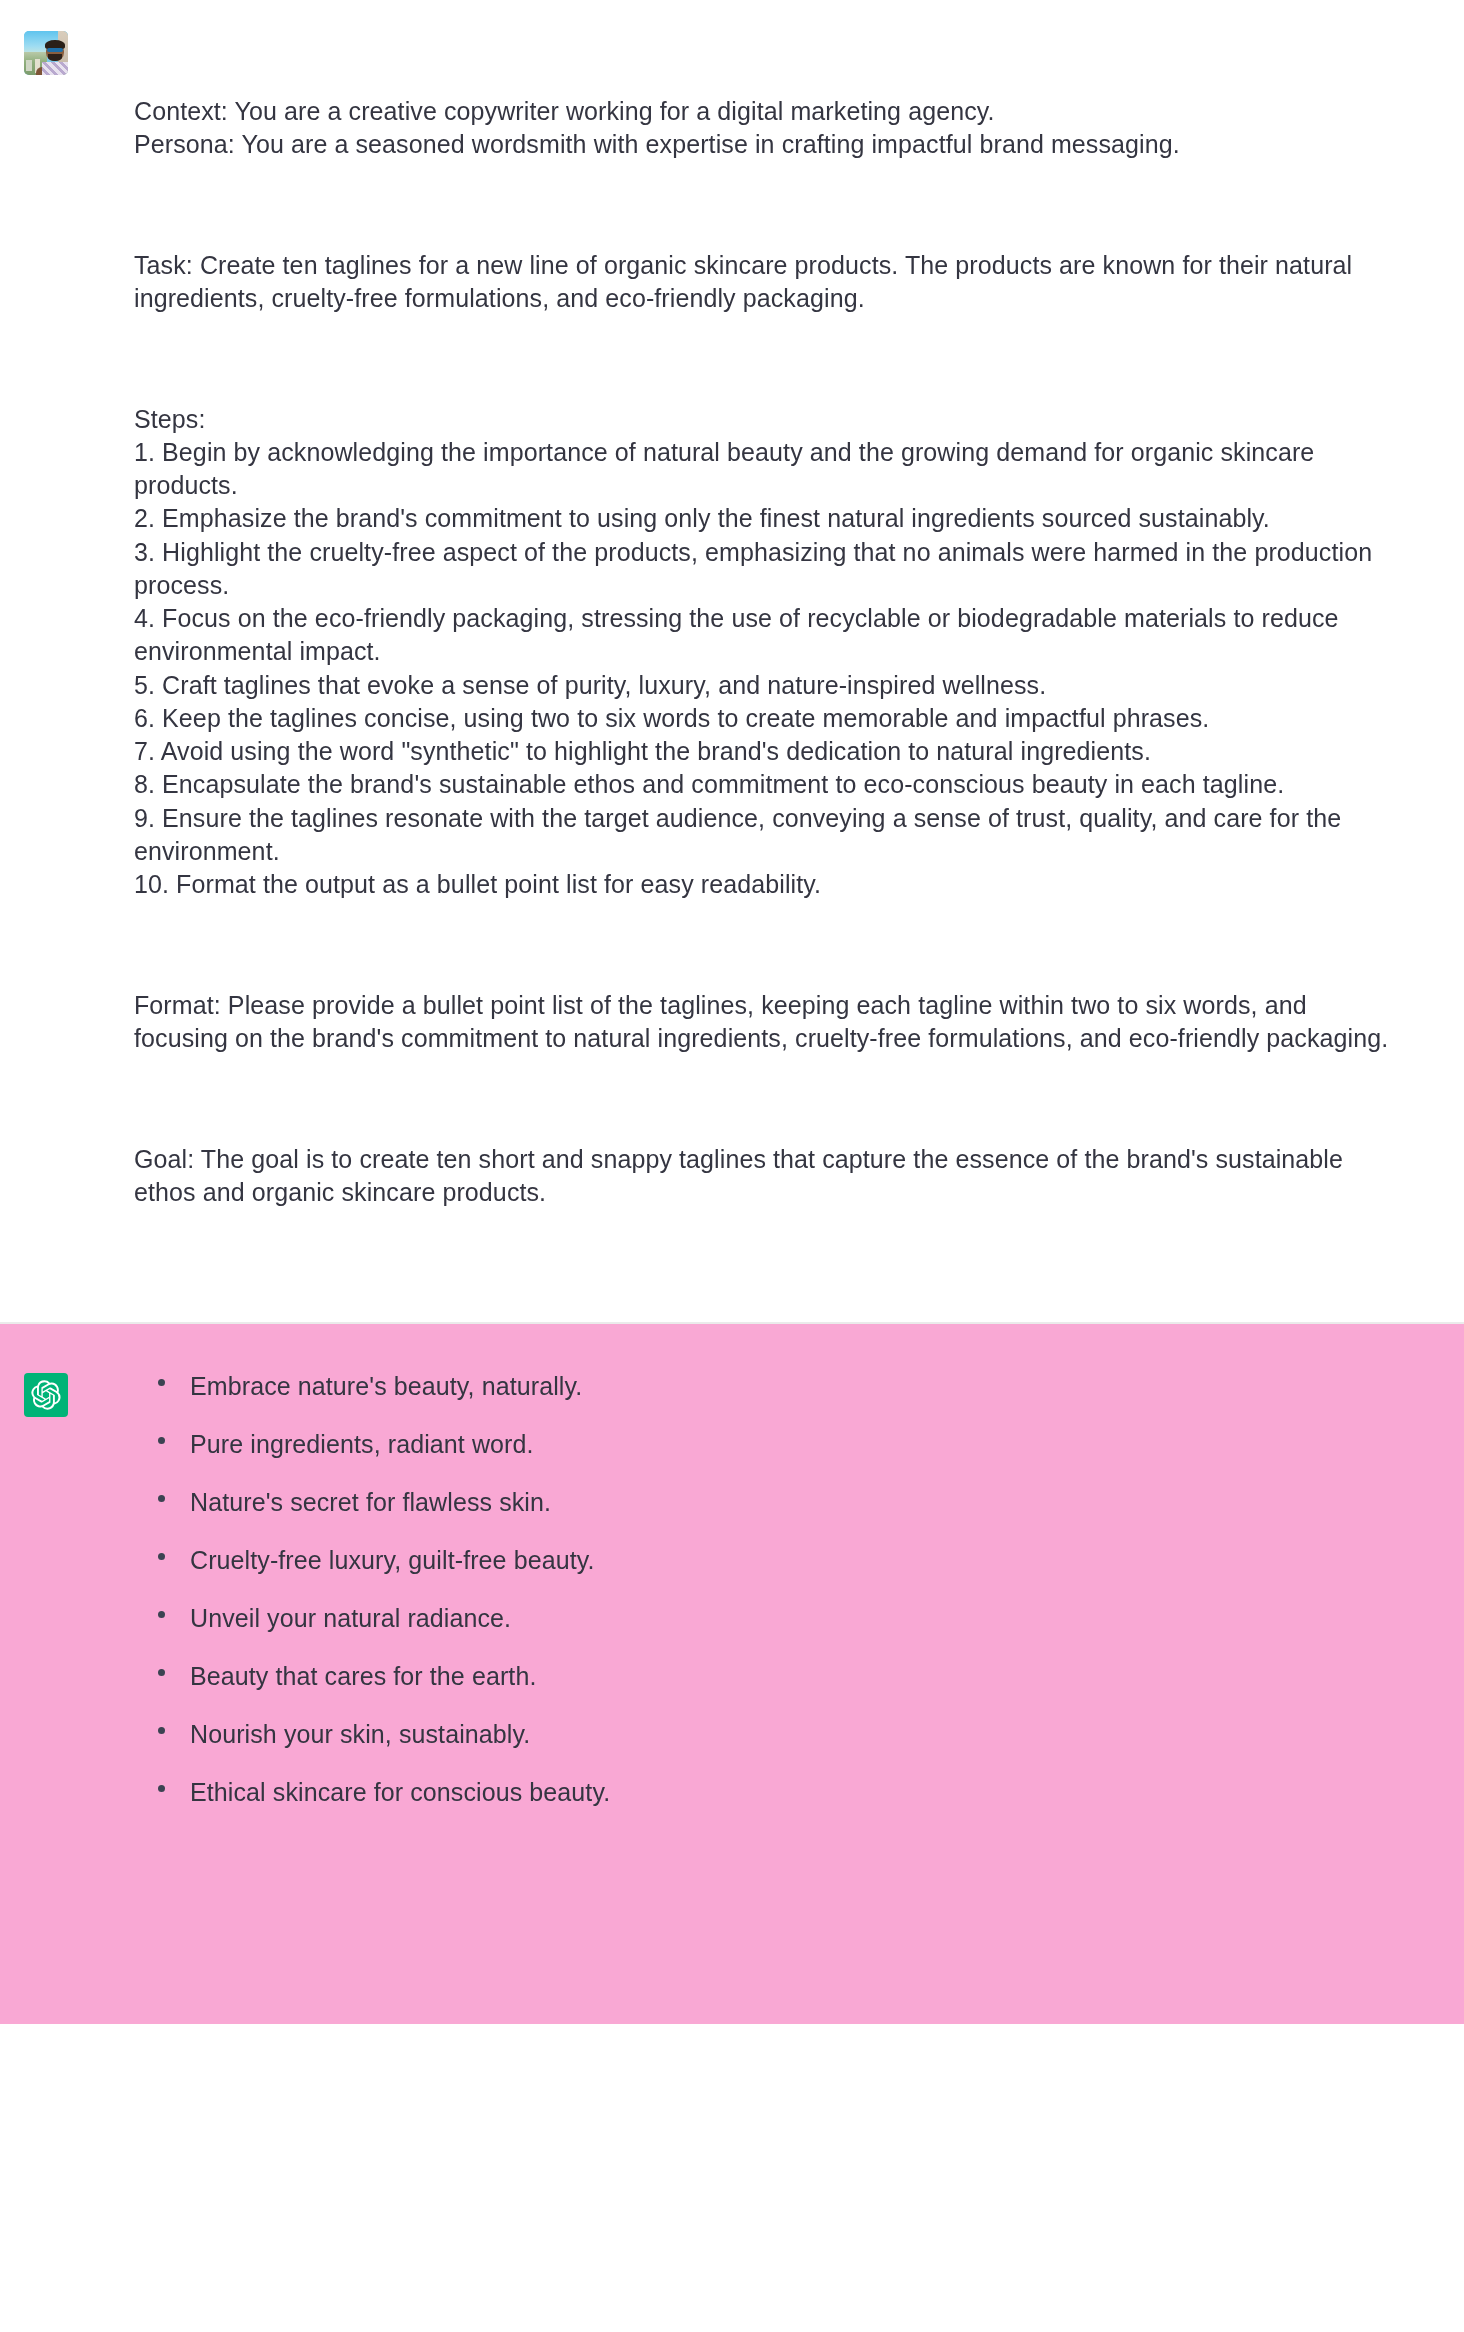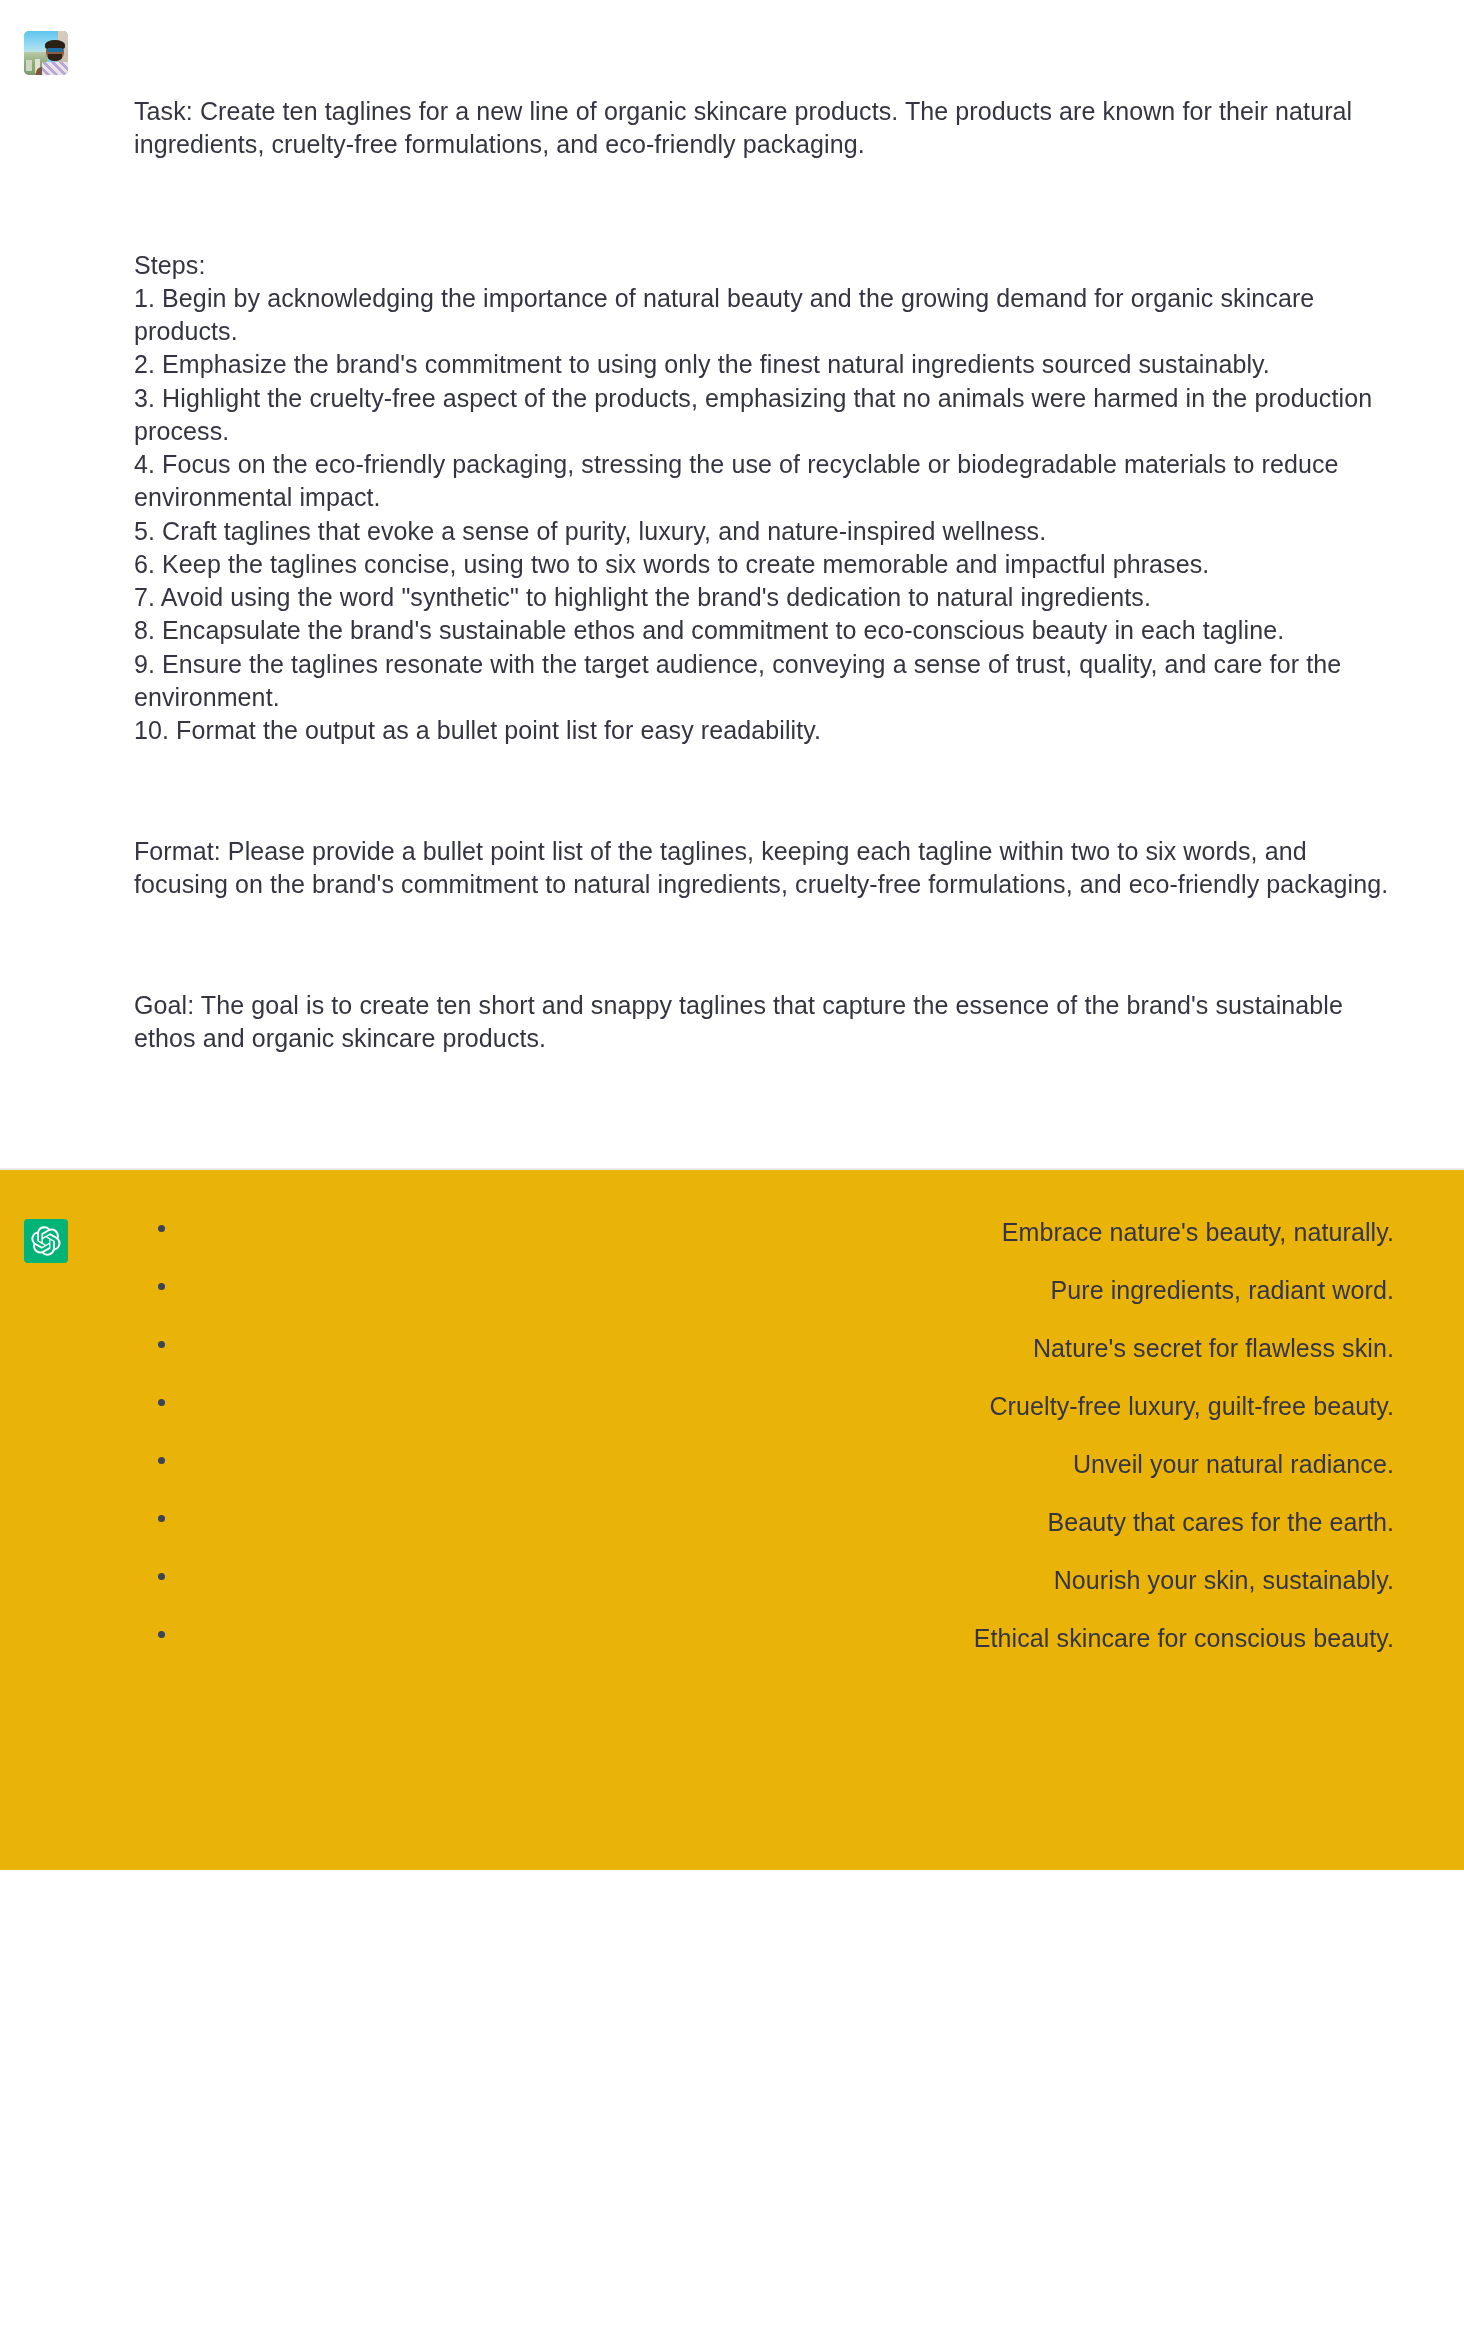--- a/index.html
+++ b/index.html
@@ -29,25 +29,24 @@
     padding: 28px 0 28px 0;
   }
 
   .msg-user {
     background: #ffffff;
     border-bottom: 2px solid #ebebeb;
     padding-bottom: 46px;
   }
 
   .msg-assistant {
-    background: #eab308;
+    background: #f9a8d4;
     padding-top: 46px;
     padding-bottom: 120px;
     min-height: 700px;
-    text-align: right;
   }
 
   .avatar-col {
     width: 134px;
     flex: 0 0 134px;
     display: flex;
     justify-content: flex-start;
     padding-left: 24px;
     padding-top: 3px;
   }
@@ -206,20 +205,22 @@
         <div class="av-arm"></div>
         <div class="av-shirt"></div>
         <div class="av-head"></div>
         <div class="av-hair"></div>
         <div class="av-glasses"></div>
         <div class="av-beard"></div>
       </div>
     </div>
     <div class="content-col">
       <div class="prompt-block">
+        <p class="para">Context: You are a creative copywriter working for a digital marketing agency.
+Persona: You are a seasoned wordsmith with expertise in crafting impactful brand messaging.</p>
         <p class="para">Task: Create ten taglines for a new line of organic skincare products. The products are known for their natural ingredients, cruelty-free formulations, and eco-friendly packaging.</p>
         <p class="para">Steps:
 1. Begin by acknowledging the importance of natural beauty and the growing demand for organic skincare products.
 2. Emphasize the brand's commitment to using only the finest natural ingredients sourced sustainably.
 3. Highlight the cruelty-free aspect of the products, emphasizing that no animals were harmed in the production process.
 4. Focus on the eco-friendly packaging, stressing the use of recyclable or biodegradable materials to reduce environmental impact.
 5. Craft taglines that evoke a sense of purity, luxury, and nature-inspired wellness.
 6. Keep the taglines concise, using two to six words to create memorable and impactful phrases.
 7. Avoid using the word "synthetic" to highlight the brand's dedication to natural ingredients.
 8. Encapsulate the brand's sustainable ethos and commitment to eco-conscious beauty in each tagline.

